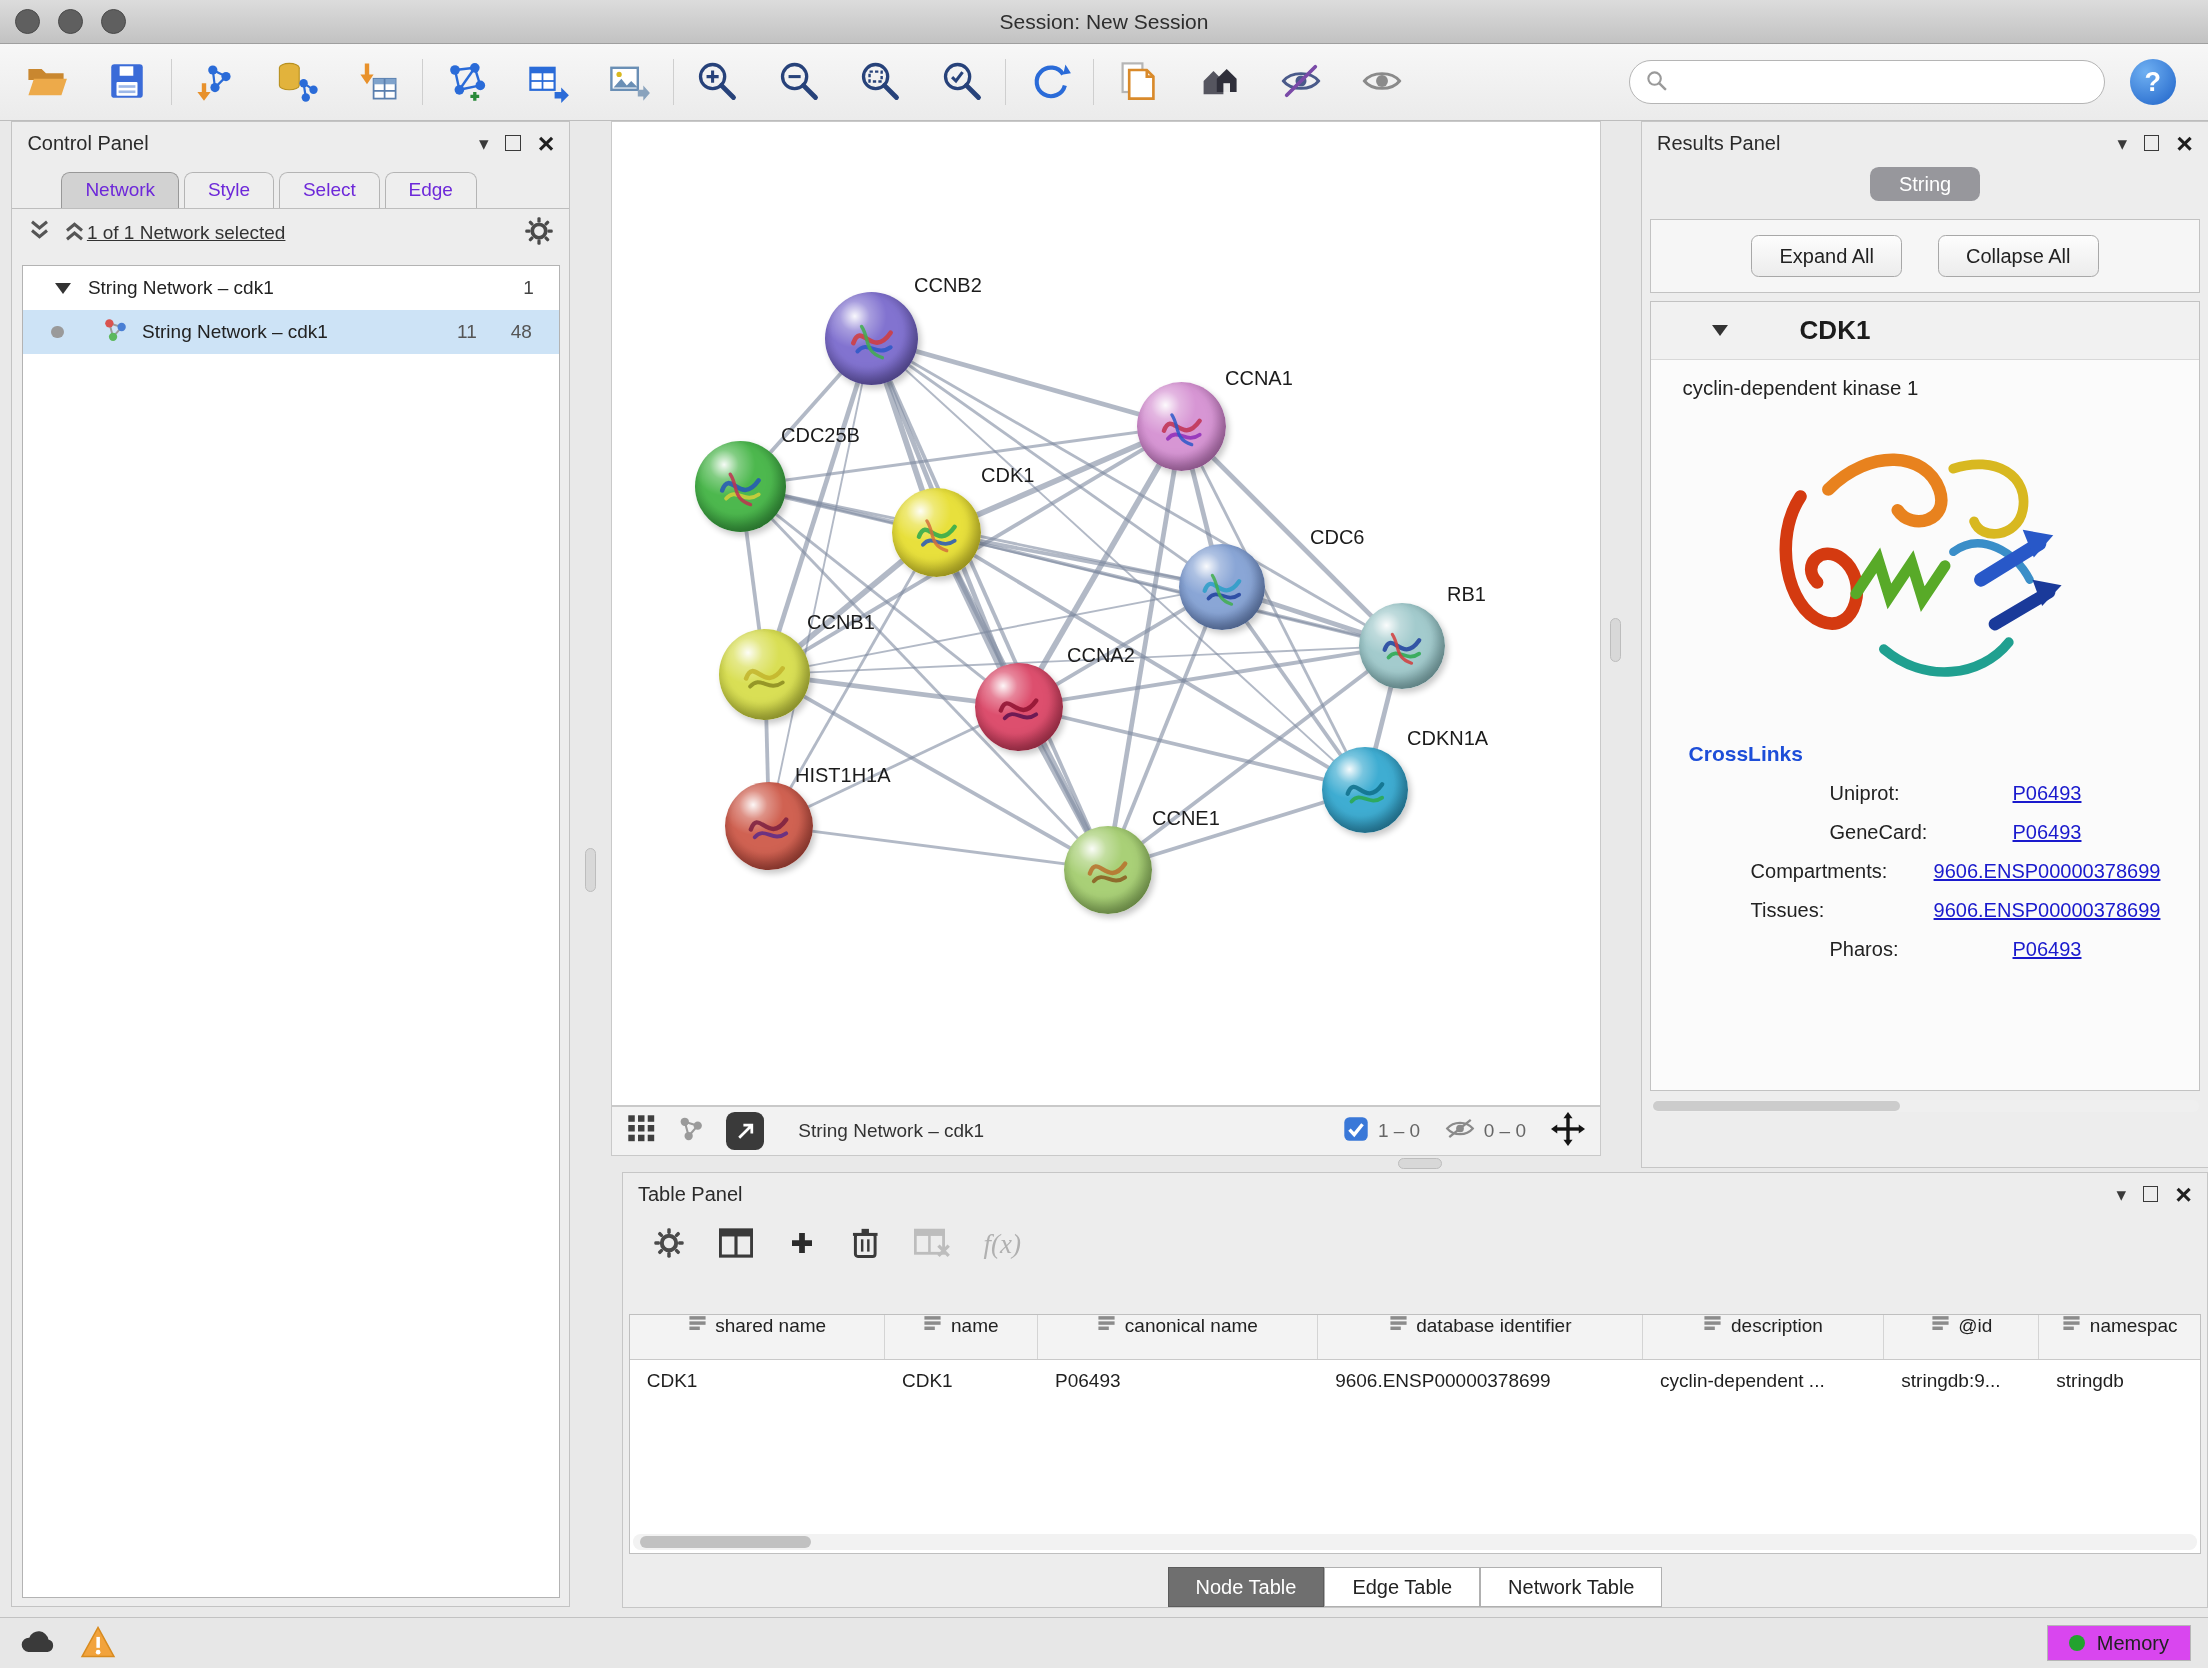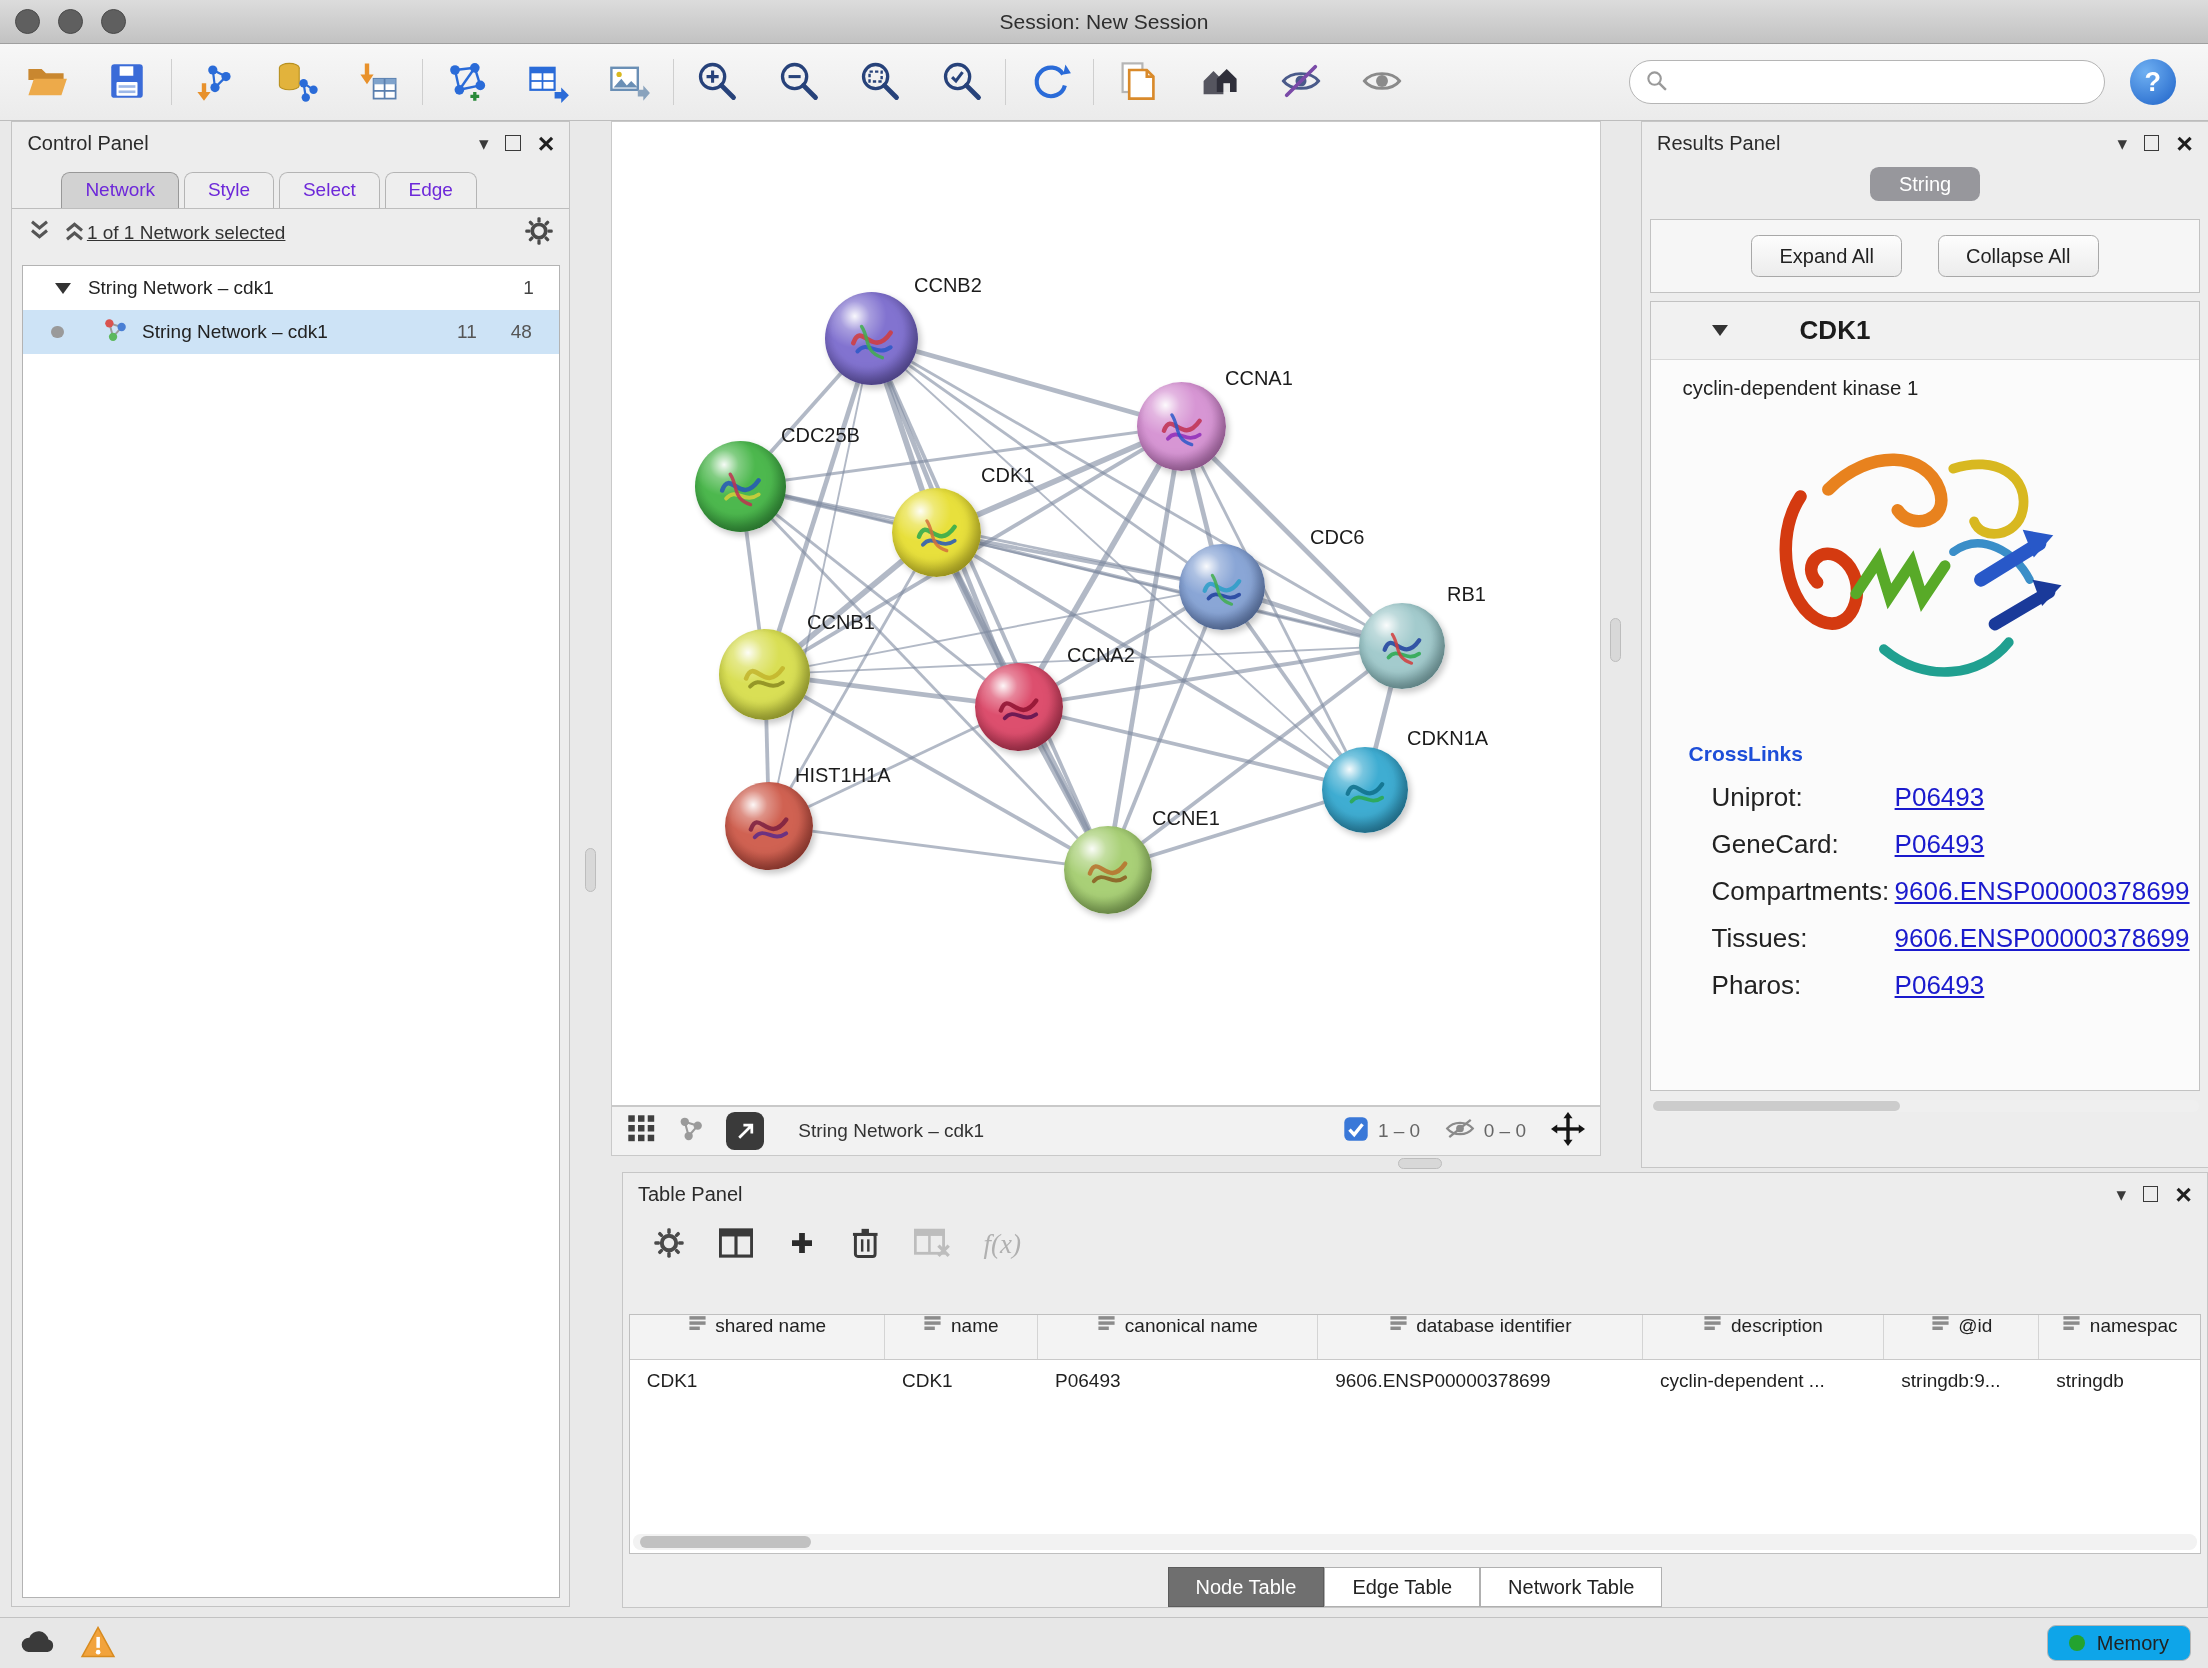--- a/index.html
+++ b/index.html
@@ -72,21 +72,21 @@
   .expand-box{position:absolute;left:7.6px;right:7.6px;top:97px;height:74px;background:#f6f6f6;border:1px solid #c2c2c2;
     display:flex;align-items:center;justify-content:center;gap:36px;box-sizing:border-box;}
   .rs-btn{padding:8.6px 27px;font-size:20px;background:linear-gradient(#fdfdfd,#ececec);border:1px solid #a8a8a8;border-radius:7.6px;color:#222;}
   .cdk-card{position:absolute;left:7.6px;right:7.6px;top:179px;bottom:76px;background:#fbfbfb;border:1px solid #c2c2c2;box-sizing:border-box;overflow:hidden;}
   .card-header{height:57px;display:flex;align-items:center;background:#f1f1f1;border-bottom:1px solid #d8d8d8;padding-left:61px;}
   .card-title{font-size:26px;font-weight:bold;margin-left:72px;color:#1c1c1c;}
   .protein-desc{padding:17px 0 0 32px;font-size:20.4px;color:#222;}
   .protein-img{display:block;margin:13.3px auto 0;}
   .crosslinks{padding:15px 0 0 38px;}
   .cl-heading{font-size:21px;font-weight:bold;color:#1d4ed8;margin-bottom:2px;}
-  .cl-row{display:flex;font-size:26px;margin:16px 0 0 23px;}
+  .cl-row{display:flex;font-size:20px;margin:16px 0 0 23px;justify-content:center;}
   .cl-label{width:183px;color:#222;}
   .cl-link{color:#1a1acd;text-decoration:underline;}
   .results-hscroll{position:absolute;left:9.5px;right:9.5px;bottom:55px;height:12.4px;background:#efefef;border-radius:5.7px;}
   .results-hscroll .thumb{width:45%;height:10.5px;margin:1px 0 0 1.9px;background:#cccccc;border-radius:5.7px;}
 
   
   .table-panel{position:absolute;left:622px;top:1172px;width:1586px;height:436px;background:#ededed;
     border:1px solid #c6c6c6;box-sizing:border-box;}
   .tp-toolbar{height:59px;display:flex;align-items:center;gap:34px;padding-left:30px;}
   .table-wrap{position:absolute;left:5.7px;right:5.7px;top:141px;height:240px;background:#fff;border:1px solid #bfbfbf;box-sizing:border-box;overflow:hidden;}
@@ -98,22 +98,22 @@
   .hscroll-track{position:absolute;left:2.9px;right:2.9px;bottom:2.9px;height:16px;background:#f2f2f2;border-radius:7.6px;}
   .hscroll-thumb{width:171px;height:12.4px;margin:1.9px 0 0 7.6px;background:#c1c1c1;border-radius:6.7px;}
   .table-tabs{position:absolute;left:0;right:0;bottom:0;height:42px;display:flex;justify-content:center;align-items:flex-end;}
   .t-tab{padding:0 27px;height:38px;line-height:38px;font-size:20px;background:#fff;border:1px solid #b0b0b0;color:#222;}
   .t-tab.active{background:#6f6f6f;color:#fff;border-color:#5c5c5c;}
   .fx-label{font-family:"Liberation Serif",serif;font-style:italic;font-size:27px;color:#b0b0b0;}
 
   
   .statusbar{position:absolute;left:0;bottom:0;width:2208px;height:51px;background:#e7e7e7;border-top:1px solid #c2c2c2;
     display:flex;align-items:center;padding:0 17px;box-sizing:border-box;gap:23px;}
-  .memory-btn{margin-left:auto;display:flex;align-items:center;gap:11.4px;padding:5.7px 21px;background:#0ea5e9;
-    border:1px solid #b6b6b6;border-radius:9px;font-size:20px;color:#222;}
+  .memory-btn{margin-left:auto;display:flex;align-items:center;gap:11.4px;padding:5.7px 21px;background:#d946ef;
+    border:1px solid #b6b6b6;border-radius:0;font-size:20px;color:#222;}
   .mem-dot{width:16px;height:16px;border-radius:50%;background:#23a32f;}
 
   .splitter-v{position:absolute;width:10.5px;height:44px;background:#d8d8d8;border:1px solid #bdbdbd;border-radius:5.7px;box-sizing:border-box;}
   .splitter-h{position:absolute;width:44px;height:10.5px;background:#d8d8d8;border:1px solid #bdbdbd;border-radius:5.7px;box-sizing:border-box;}
 </style>
 </head>
 <body>
 
 <div id="app">
 

